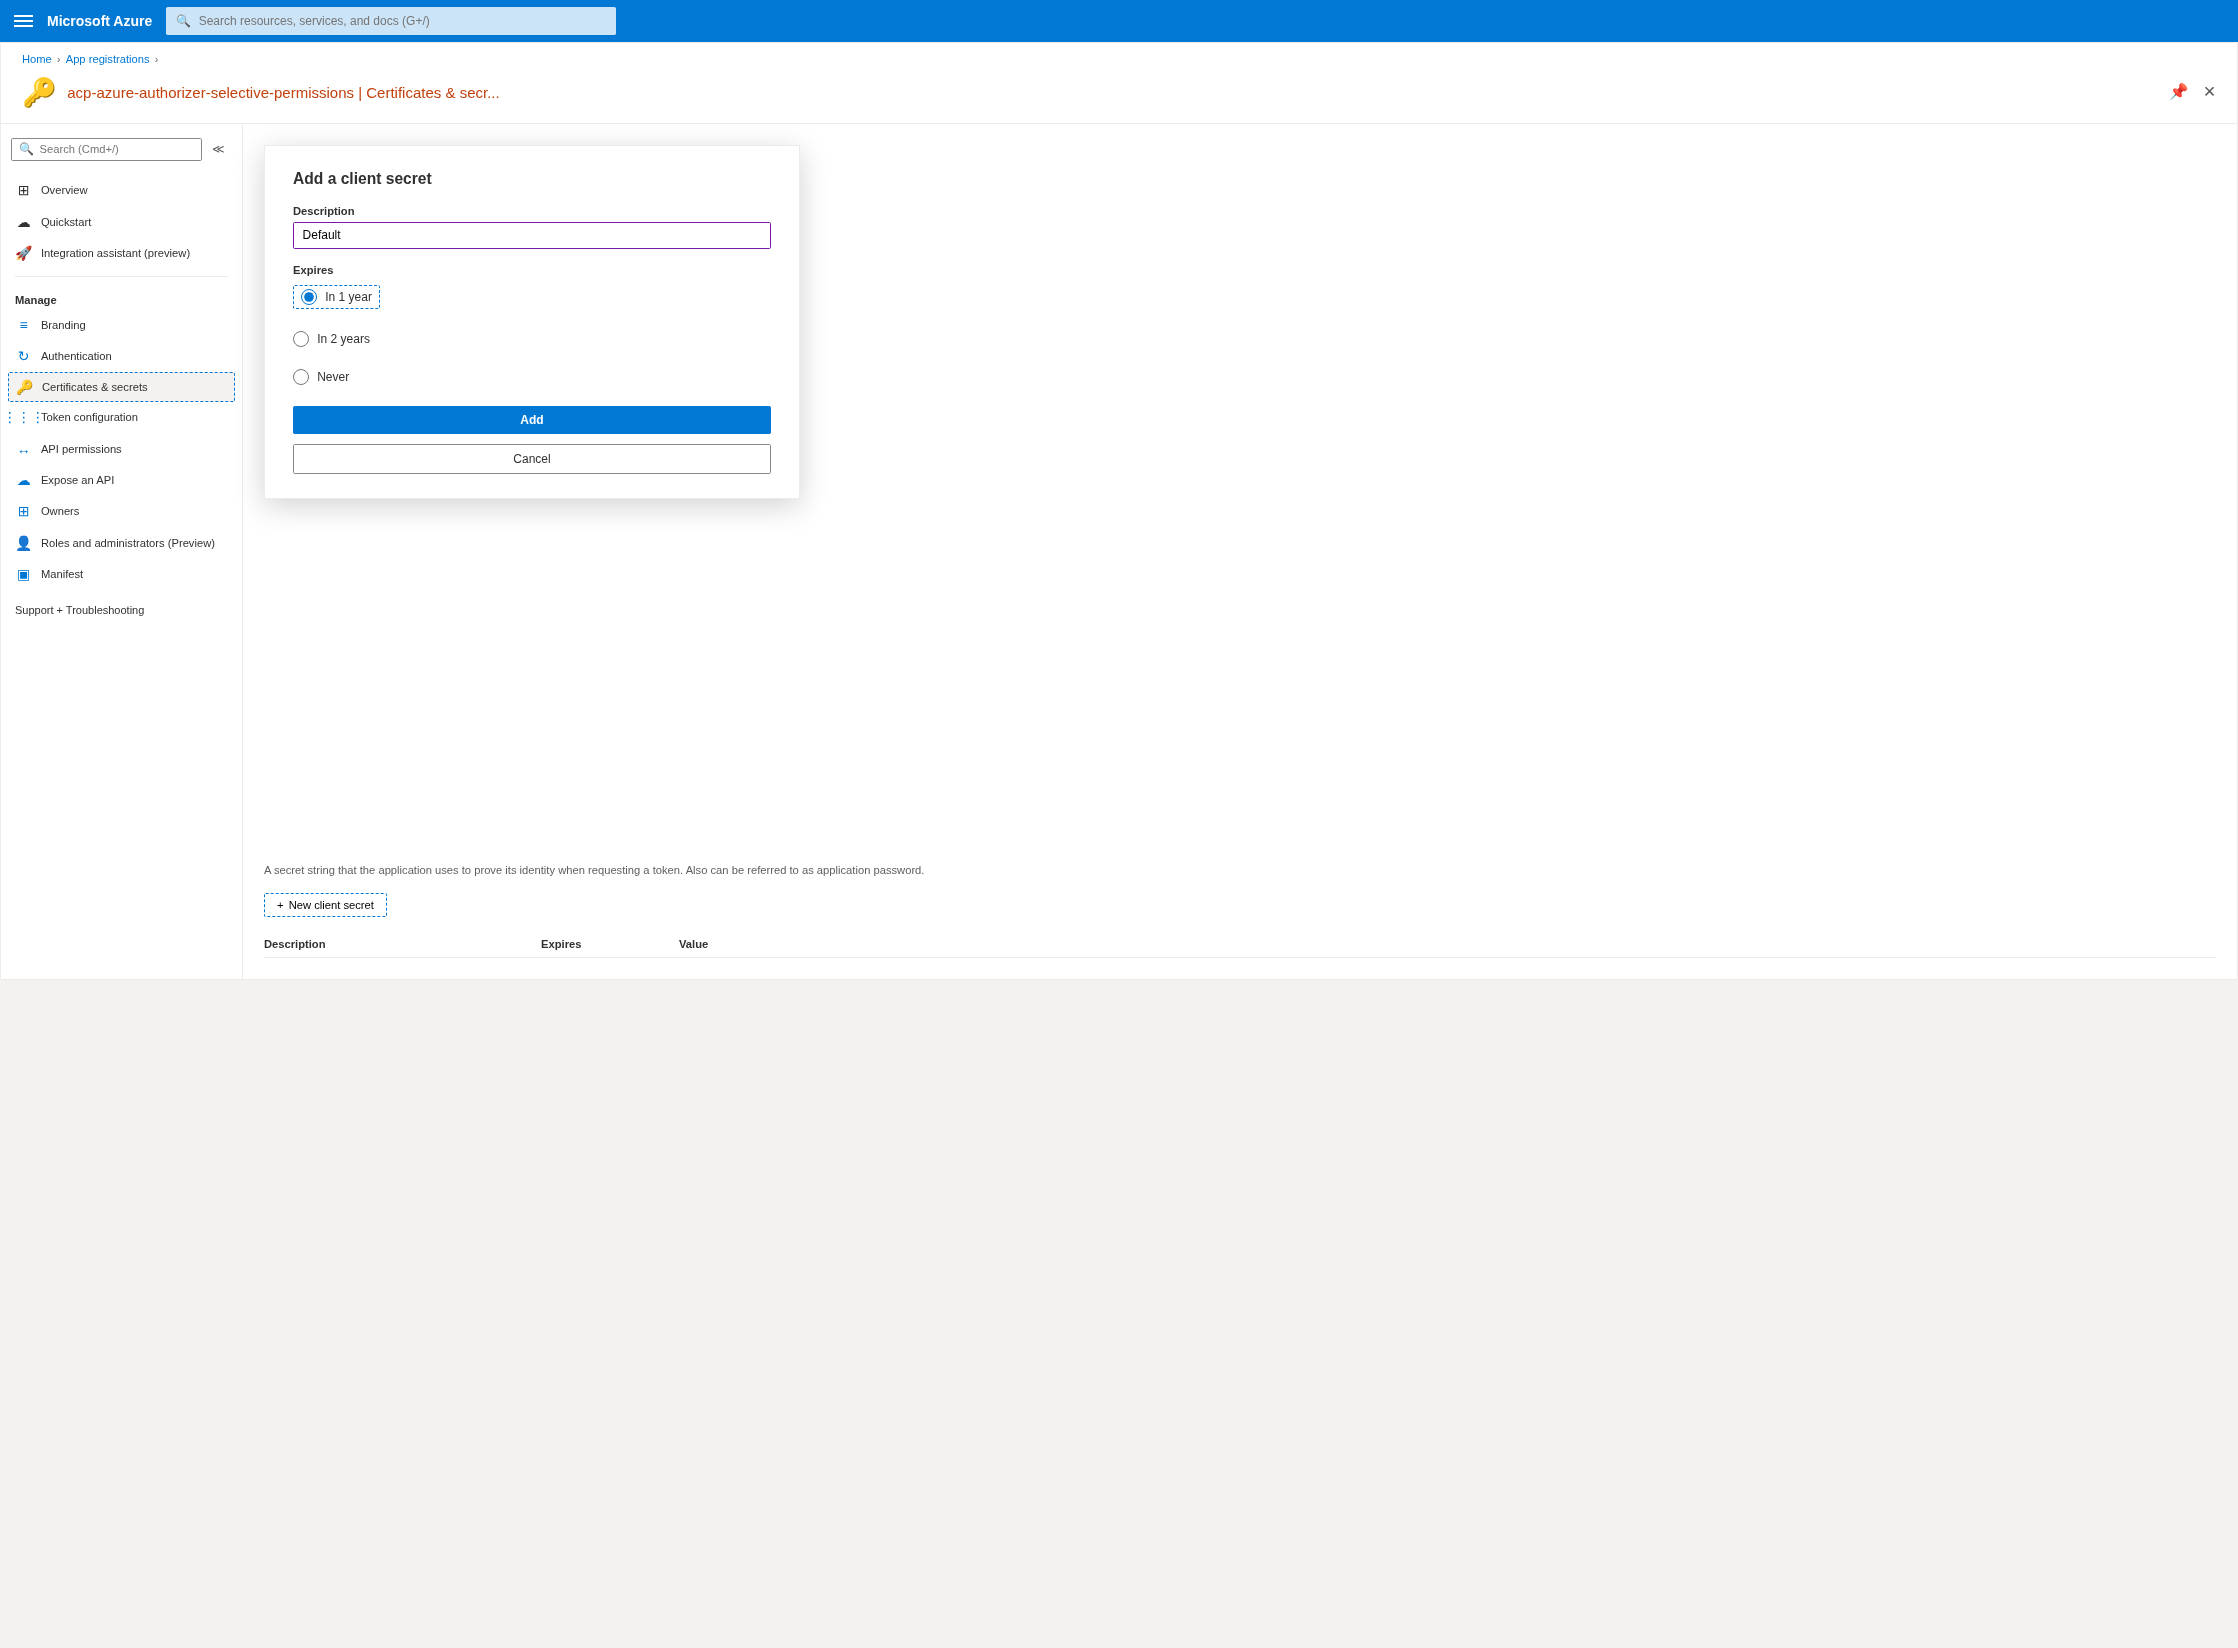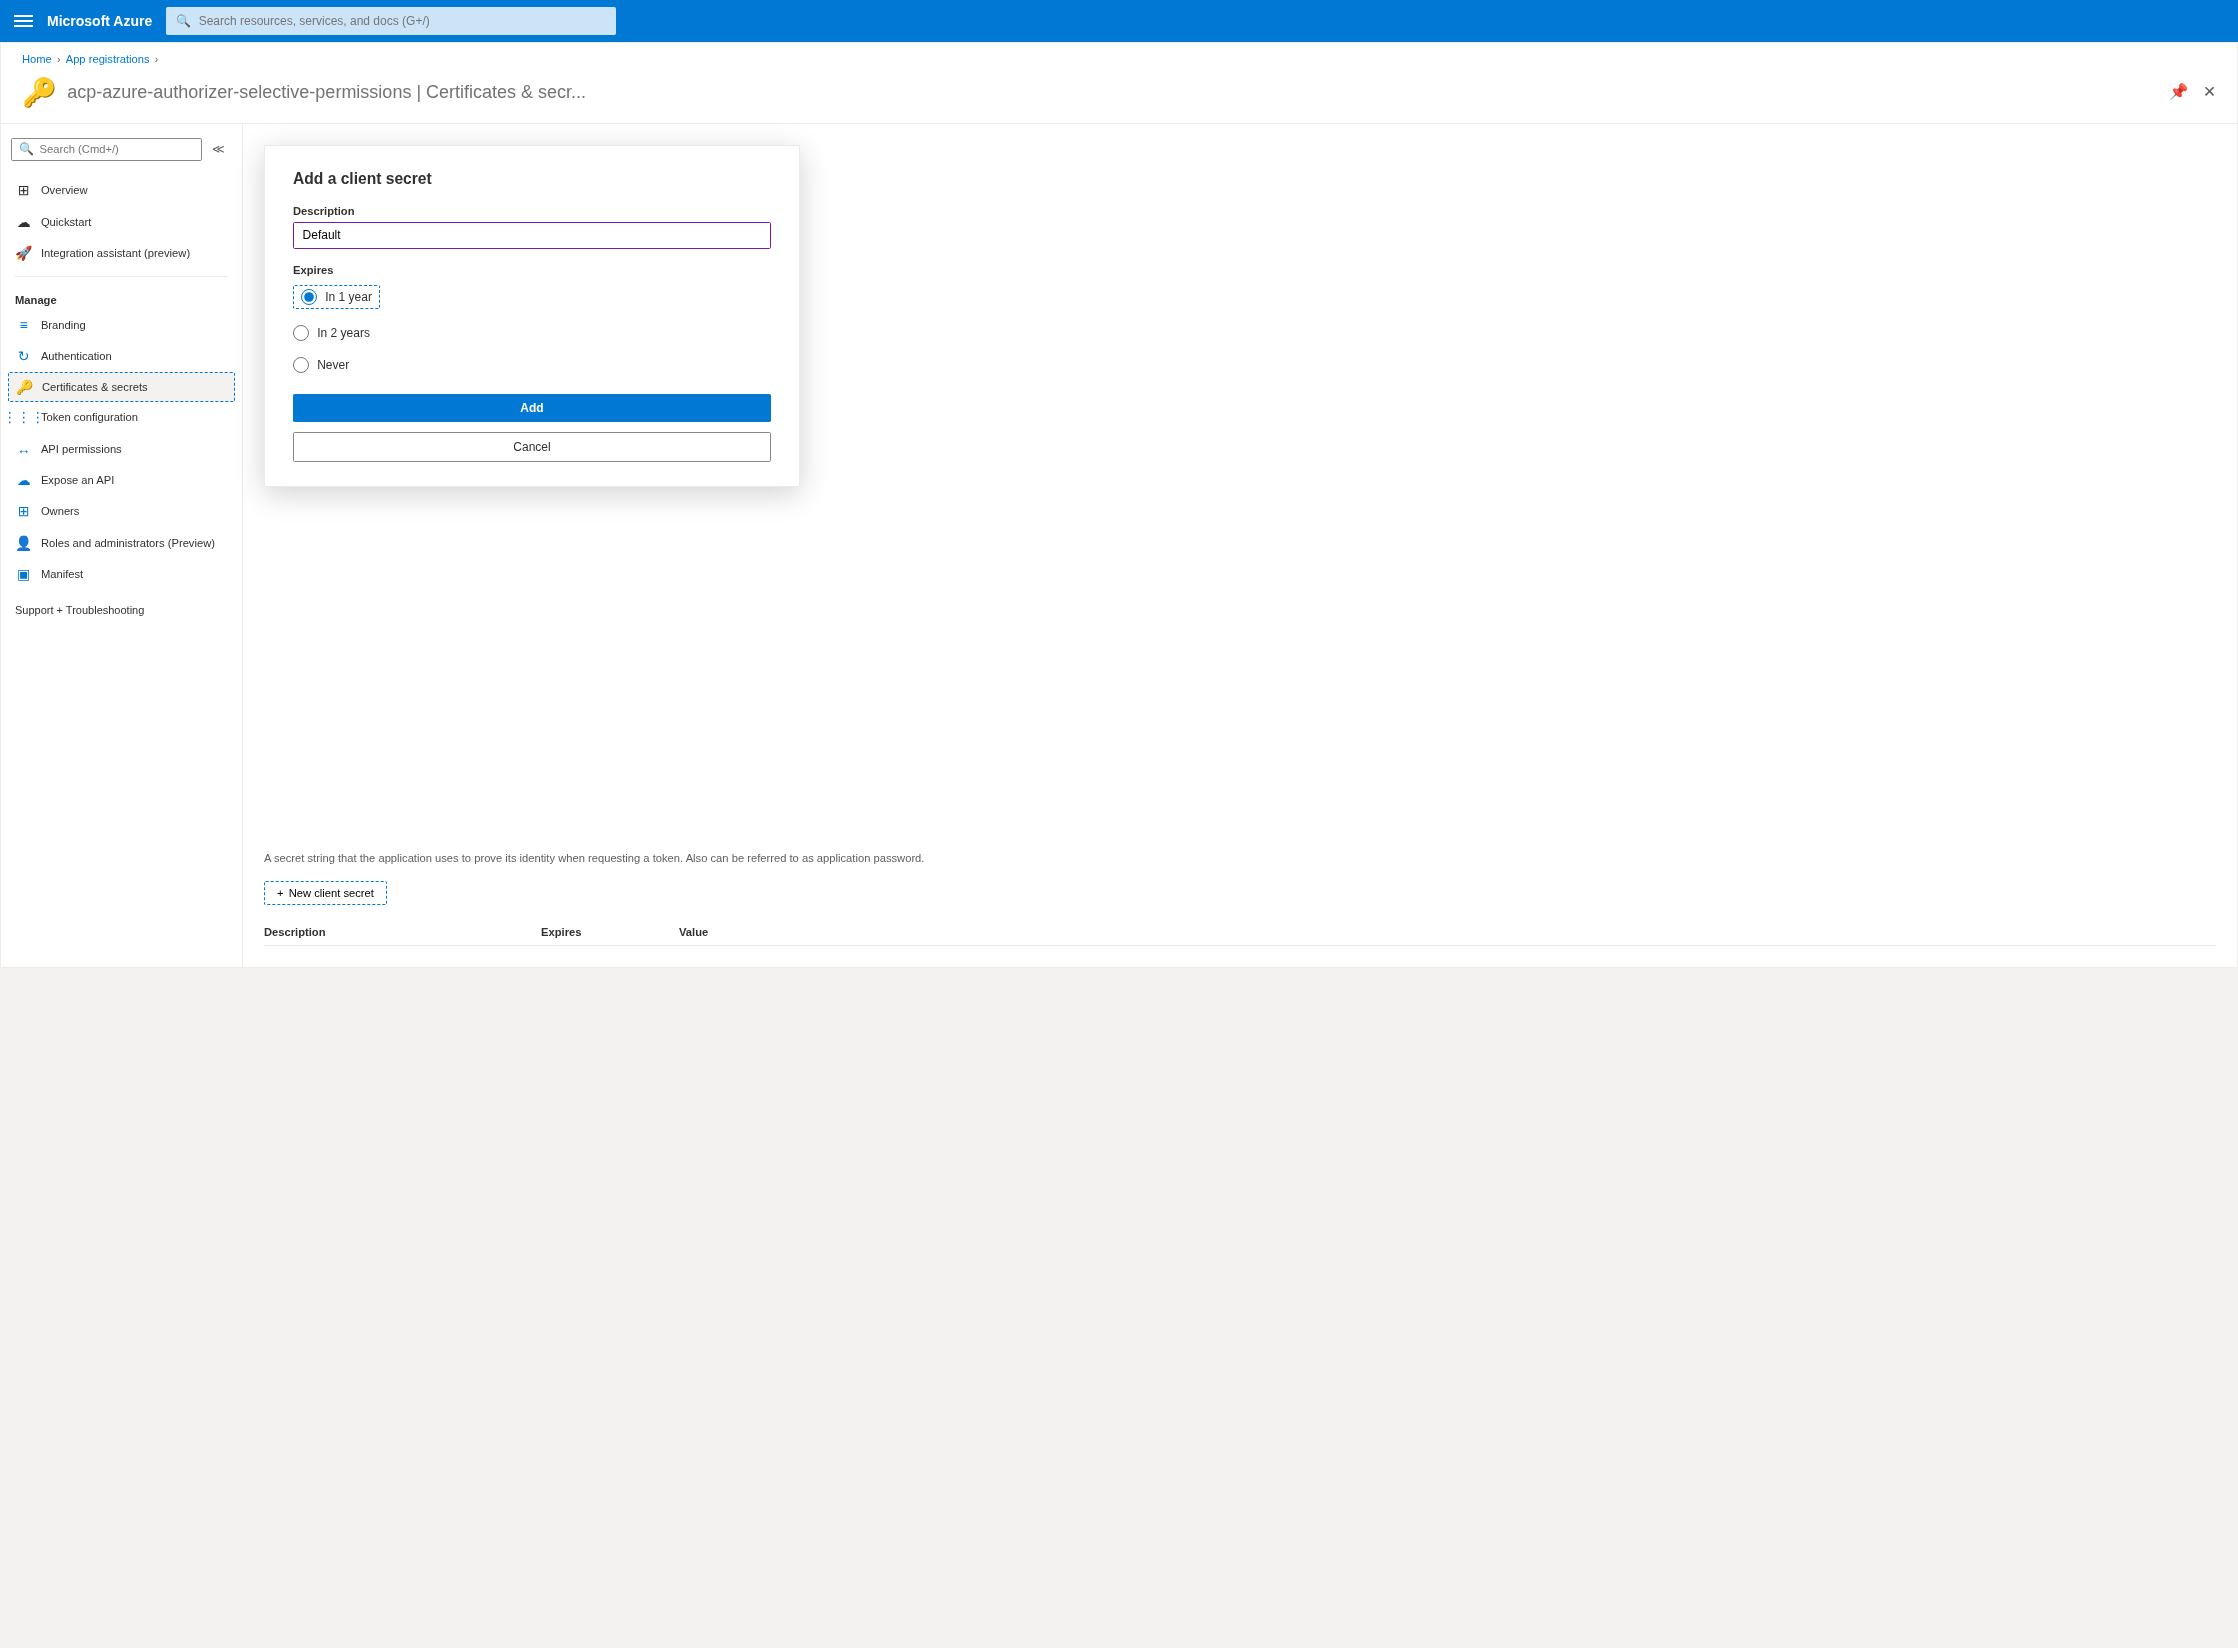--- a/index.html
+++ b/index.html
@@ -42,21 +42,21 @@
     .breadcrumb a { color: #0078d4; text-decoration: none; }
     .breadcrumb-sep { color: #605e5c; font-size: 10.4px; }
 
     
     .page-header {
       display: flex; align-items: center; gap: 10.4px;
       padding: 10.4px 21px 14px;
       border-bottom: 0.9px solid #edebe9;
     }
     .page-header-icon { font-size: 28px; }
-    .page-header-title { font-size: 18px; font-weight: 300; color: #737373; flex: 1; }
+    .page-header-title { font-size: 15px; font-weight: 300; color: #c2410c; flex: 1; }
     .page-header-actions { display: flex; gap: 14px; }
     .header-action-btn { background: none; border: none; font-size: 15.6px; cursor: pointer; color: #605e5c; }
 
     
     .main-layout { display: flex; min-height: 605px; }
 
     
     .sidebar {
       width: 242px; min-width: 242px;
       border-right: 0.9px solid #edebe9;
@@ -108,21 +108,21 @@
     .field-input {
       width: 100%;
       border: 1.7px solid #7719aa;
       border-radius: 1.7px;
       padding: 5.2px 8.6px;
       font-size: 12px;
       outline: none;
       margin-bottom: 15.6px;
     }
     .expires-label { font-size: 11.2px; font-weight: 600; margin-bottom: 8.6px; }
-    .radio-group { display: flex; flex-direction: column; gap: 16px; margin-bottom: 21px; }
+    .radio-group { display: flex; flex-direction: column; gap: 22px; margin-bottom: 21px; }
     .radio-option { display: flex; align-items: center; gap: 8.6px; font-size: 12px; cursor: pointer; }
     .radio-option input[type="radio"] { width: 15.6px; height: 15.6px; accent-color: #0078d4; cursor: pointer; }
 
     
     .radio-option.in1year-highlight {
       border: 1.7px dashed #0078d4;
       border-radius: 1.7px;
       padding: 3.5px 7px;
       display: inline-flex; width: fit-content;
     }

